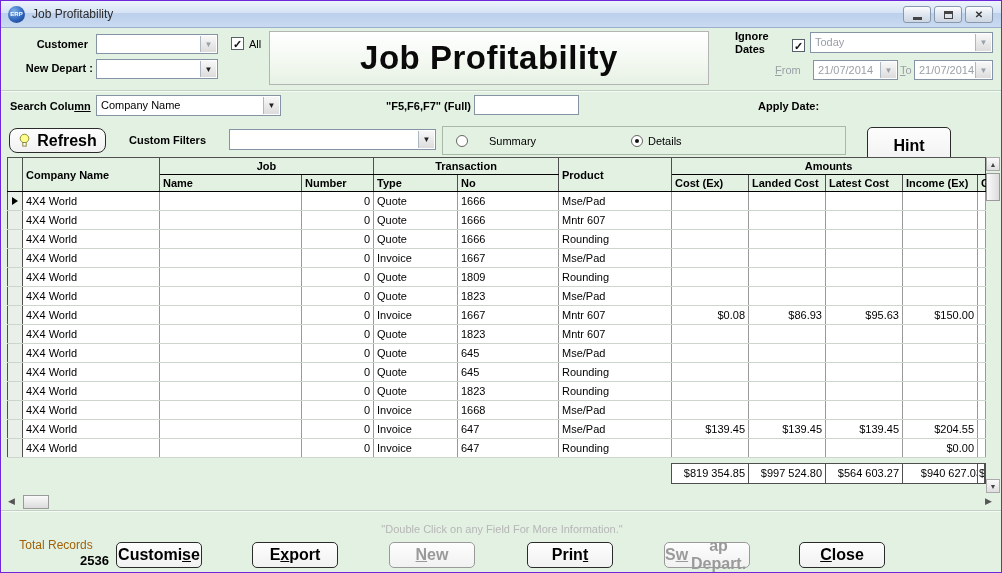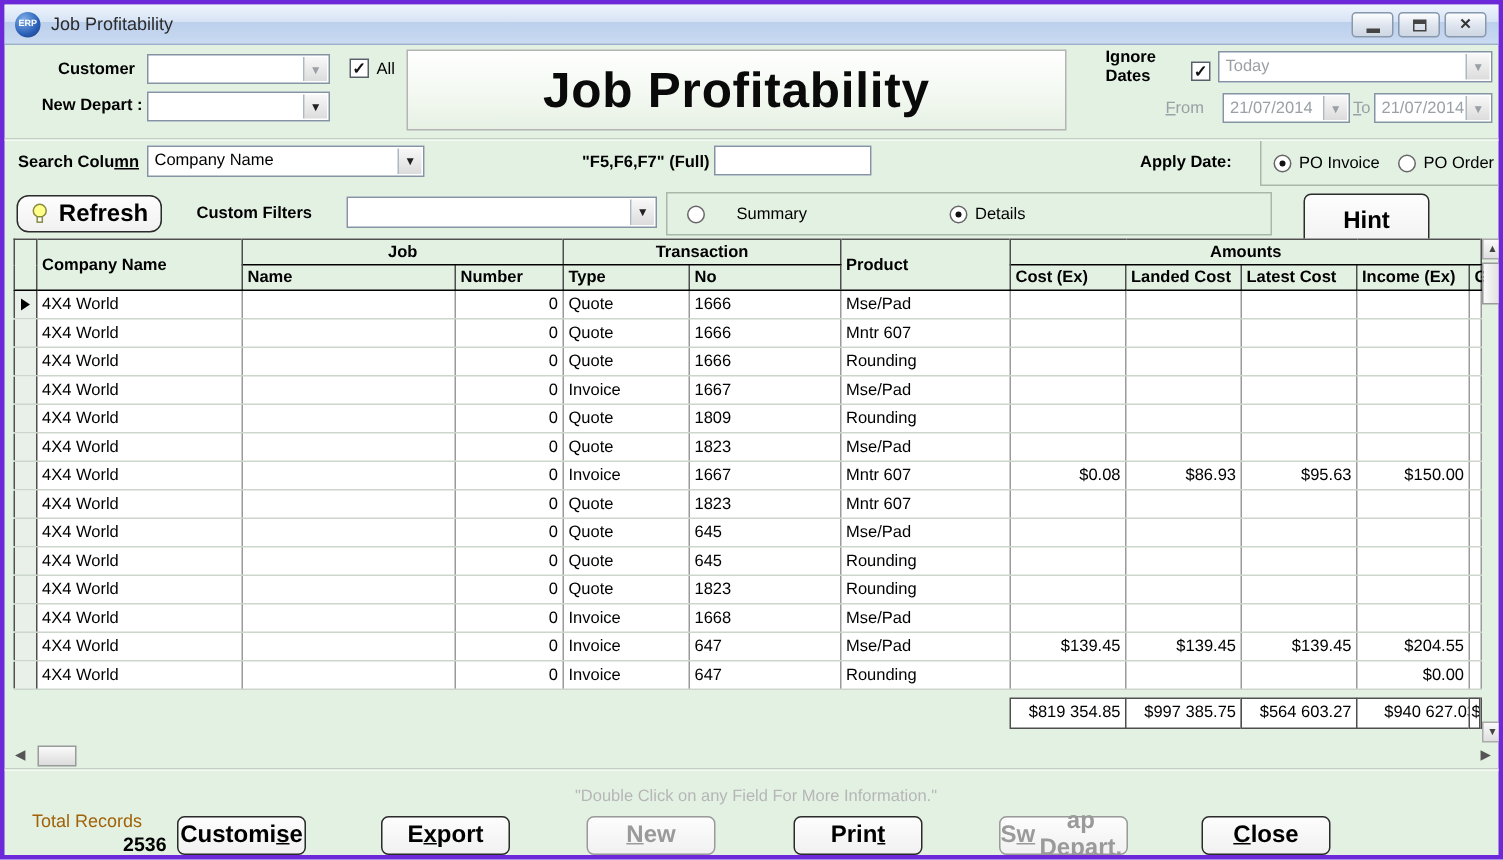--- a/index.html
+++ b/index.html
@@ -1,17 +1,17 @@
 <!DOCTYPE html>
 <html><head>
 <meta charset="utf-8">
 <style>
   * { margin:0; padding:0; box-sizing:border-box; }
   html,body { width:1002px; height:573px; font-family:"Liberation Sans", sans-serif; }
-  #window { position:relative; width:1002px; height:573px; background:#e3f1e3; border:3px solid #6d28d9; overflow:hidden; }
+  #window { position:relative; width:1002px; height:573px; background:#e3f1e3; border:1px solid #6d28d9; overflow:hidden; }
 
   
   .titlebar { position:absolute; left:0; top:0; width:100%; height:27px;
     background:linear-gradient(180deg,#eef4fc 0%,#d6e3f5 45%,#bcd0ec 46%,#c9daf1 100%);
     border-bottom:1px solid #9ab0cc; }
   .app-icon { position:absolute; left:7px; top:5px; width:17px; height:17px; border-radius:50%;
     background:radial-gradient(circle at 35% 30%,#7fb0e8,#2a5fb8 60%,#16396e);
     color:#fff; font-size:6px; font-weight:bold; text-align:center; line-height:17px; }
   .title-text { position:absolute; left:31px; top:6px; font-size:12px; color:#2b2b2b; }
   .winbtns { position:absolute; right:8px; top:5px; display:flex; gap:3px; }
@@ -146,26 +146,20 @@
   <div class="sepline" style="top:89px;"></div>
 
   <div class="lbl" style="left:9px; top:99px;"><span>Search Colu</span><u>mn</u><span></span></div>
   <div class="combo" style="left:95px; top:94px; width:185px; height:21px;">
     <span class="val">Company Name</span>
     <span class="btn">▼</span>
   </div>
   <div class="lbl" style="left:330px; top:99px; width:140px; text-align:right;">"F5,F6,F7" (Full)</div>
   <input class="tinput" style="left: 473px; top: 94px; width: 105px; height: 20px;" value="">
   <div class="lbl" style="left:757px; top:99px;">Apply Date:</div>
-  <div class="panel-frame" style="left:837px; top:91px; width:165px; height:30px; border-top:none; border-right:none;">
-    <div class="radio sel" style="left:8px; top:9px;"></div>
-    <div class="rlabel" style="left:25px; top:9px;">PO Invoice</div>
-    <div class="radio" style="left:91px; top:9px;"></div>
-    <div class="rlabel" style="left:108px; top:9px;">PO Order</div>
-  </div>
 
   <div class="pbtn" style="left:8px; top:127px; width:97px; height:25px; border-radius:8px;">
     <svg width="13" height="15" viewBox="0 0 13 15" style="margin-right:6px;">
       <circle cx="6.5" cy="5.5" r="4.3" fill="#ffff8a" stroke="#8a8a40"></circle>
       <rect x="4.8" y="9.5" width="3.4" height="3.6" fill="#fff" stroke="#8a8a40"></rect>
     </svg>
     <span>Refresh</span>
   </div>
   <div class="lbl" style="left:128px; top:133px;">Custom Filters</div>
   <div class="combo" style="left:228px; top:128px; width:207px; height:21px;">
@@ -416,21 +410,21 @@
             <td class="ar"></td>
             <td class="ar"></td>
             <td class="ar">$0.00</td>
             <td></td>
           </tr>
         </tbody>
     </table>
   </div>
 
   <div class="totbox" style="left:670px; width:78px;">$819 354.85</div>
-  <div class="totbox" style="left:747px; width:78px;">$997 385.75</div>
+  <div class="totbox" style="left:747px; width:78px;">$997 524.80</div>
   <div class="totbox" style="left:824px; width:78px;">$564 603.27</div>
   <div class="totbox" style="left:901px; width:84px;">$940 627.03</div>
   <div class="totbox" style="left:976px; width:8px; text-align:left; padding:3px 0 0 1px;">$</div>
 
   <div class="vscroll">
     <div class="sbtn" style="top:0;">▲</div>
     <div class="vthumb"></div>
     <div class="sbtn" style="bottom:0;">▼</div>
   </div>
 

